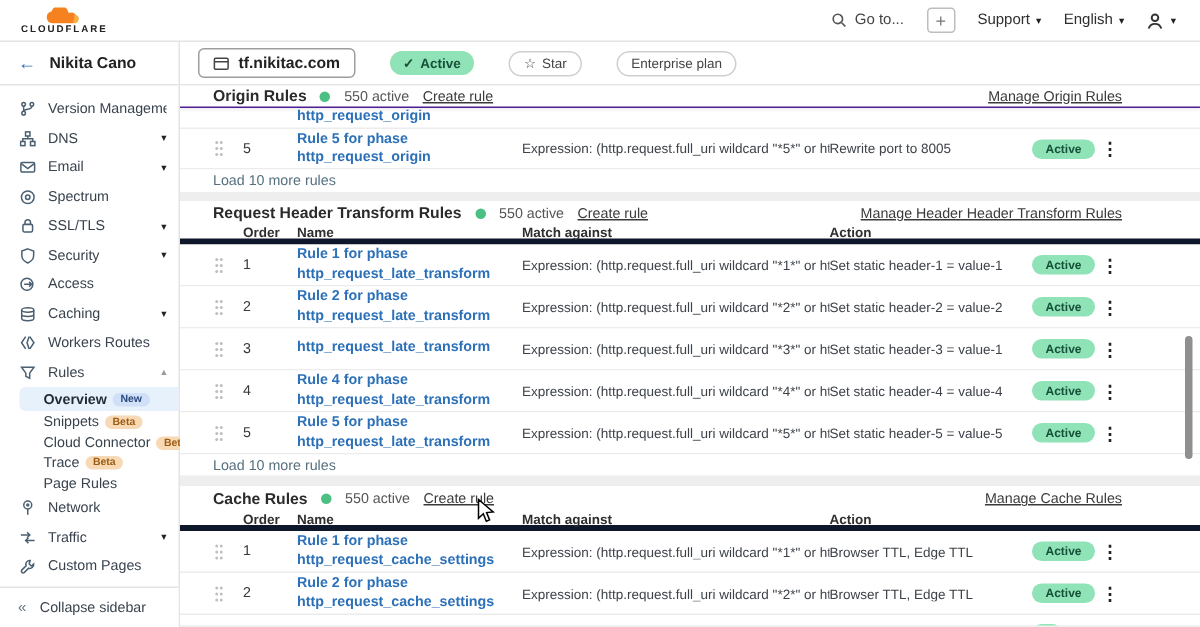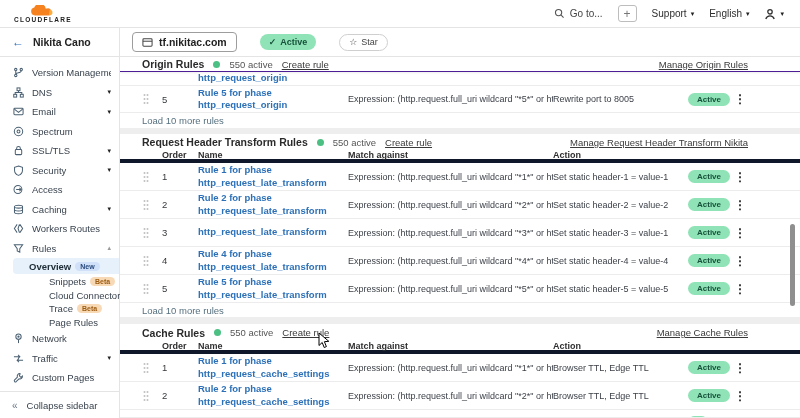--- a/index.html
+++ b/index.html
@@ -28,21 +28,21 @@
     border-bottom:1px solid #e4e4e4; font-size:10.5px; font-weight:bold; color:#222; }
   .back { color:#2c70b8; font-size:12px; line-height:1; }
   .nav { padding-top:6px; }
   .nav-item { height:19.5px; display:flex; align-items:center; gap:8px; padding:0 8px 0 12px;
     font-size:9.5px; color:#39434e; }
   .nav-item .icn { width:12px; display:flex; justify-content:center; color:#4a6072; flex:none; }
   .nav-item .lbl { flex:1; white-space:nowrap; overflow:hidden; }
   .nav-chev { font-size:7px; color:#222; flex:none; }
   .nav-chev.up { color:#9a9a9a; }
   .sub-item { height:13.5px; display:flex; align-items:center; gap:4px; padding-left:29px;
-    font-size:9.5px; color:#39434e; white-space:nowrap;margin-left:20px; }
+    font-size:9.5px; color:#39434e; white-space:nowrap; }
   .sub-item.selected { background:#e7f1fb; border-radius:4px 0 0 4px; margin-left:13px;
     padding-left:16px; height:16px; font-weight:bold; color:#1d2b36; margin-bottom:1px; }
   .badge-new { background:#cfe0f8; color:#2a4a7d; font-size:7px; font-weight:bold;
     padding:1px 5px; border-radius:7px; }
   .badge-beta { background:#f8d9b6; color:#9c5c12; font-size:7px; font-weight:bold;
     padding:1px 5px; border-radius:7px; }
   .sb-bottom { position:absolute; bottom:0; left:0; right:0; height:27px; border-top:1px solid #e4e4e4;
     display:flex; align-items:center; gap:9px; padding:0 12px; font-size:9.5px; color:#39434e; background:#fff; }
   .collapse-ic { color:#6b7885; font-size:10px; }
   
@@ -312,20 +312,23 @@
     <span>tf.nikitac.com</span>
   </div>
   <div class="pill-active">
     <span>✓</span>
     <span>Active</span>
   </div>
   <div class="pill-outline">
     <span>☆</span>
     <span>Star</span>
   </div>
+  <div class="pill-outline">
+    <span>Enterprise plan</span>
+  </div>
 </div>
 
 <div class="content">
 
   <div class="card">
     <div class="sec-head sticky-head" style="height:15px;">
       <span class="sec-title">Origin Rules</span>
       <span class="dot"></span>
       <span class="count">550 active</span>
       <span class="link">Create rule</span>
@@ -369,21 +372,21 @@
   </div>
 
   <div class="gap" style="height:6px;"></div>
 
   <div class="card">
     <div class="sec-head" style="height:16px;">
       <span class="sec-title">Request Header Transform Rules</span>
       <span class="dot"></span>
       <span class="count">550 active</span>
       <span class="link">Create rule</span>
-      <span class="link manage">Manage Request Header Transform Nikita</span>
+      <span class="link manage">Manage Header Header Transform Rules</span>
     </div>
     <div class="grid-row col-head">
       <span></span>
       <span>Order</span>
       <span>Name</span>
       <span>Match against</span>
       <span>Action</span>
       <span></span>
         <span></span>
     </div>

